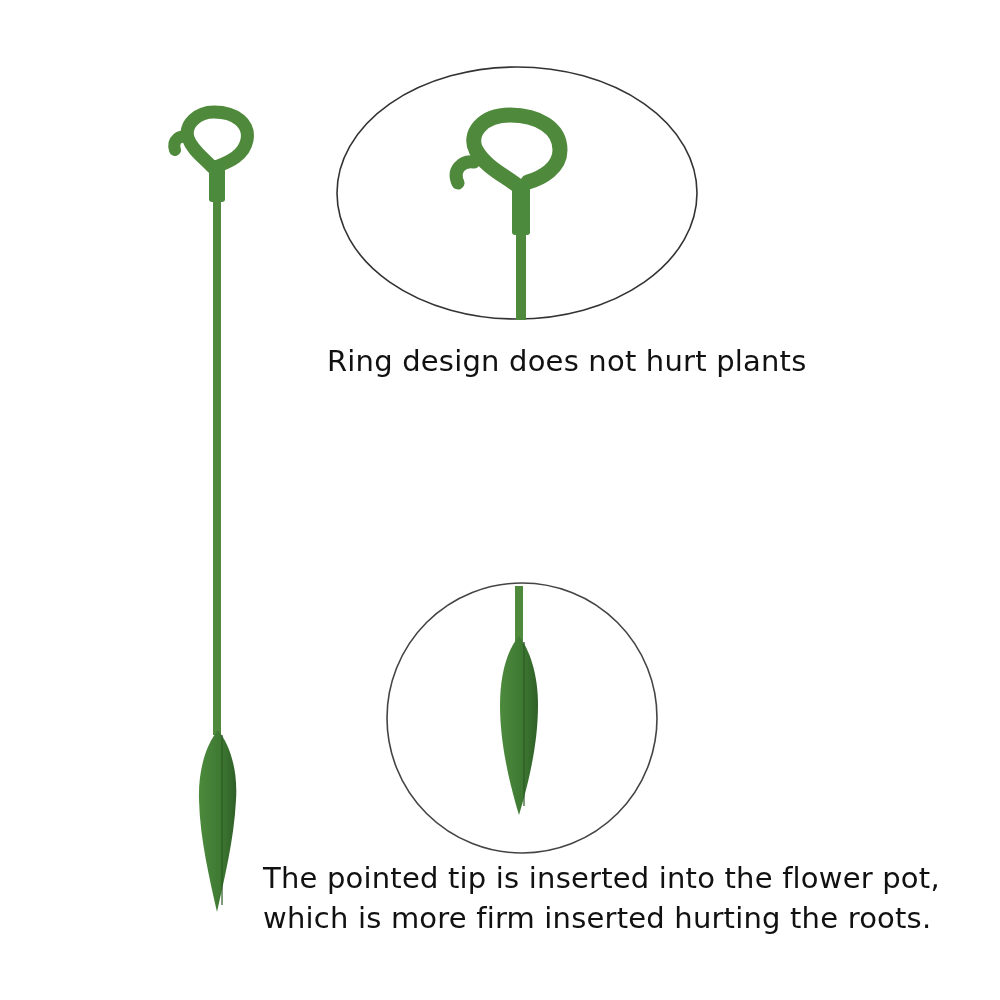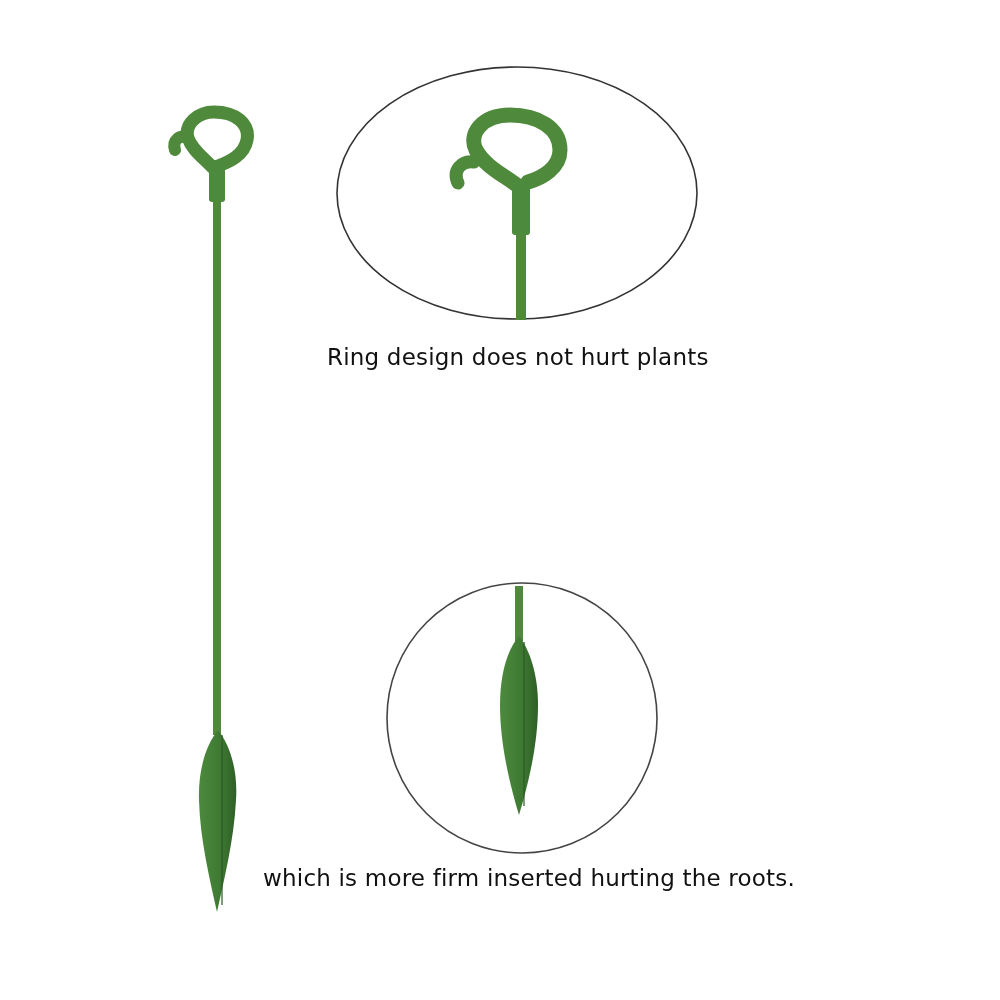--- a/index.html
+++ b/index.html
@@ -1,18 +1,18 @@
 <!DOCTYPE html>
 <html><head>
 <meta charset="utf-8">
 <style>
   html, body { margin:0; padding:0; background:#ffffff; }
   body { width:1000px; height:1000px; position:relative; overflow:hidden; font-family:"DejaVu Sans", sans-serif; }
   svg { position:absolute; left:0; top:0; }
-  .caption { position:absolute; color:#111; font-size:23px; letter-spacing:0.2px; white-space:nowrap; }
+  .caption { position:absolute; color:#111; font-size:29px; letter-spacing:0.2px; white-space:nowrap; }
   .cap1 { left:327px; top:344px; }
   .cap2 { left:263px; top:858px; line-height:40px; }
 </style>
 </head>
 <body>
 
 <svg width="1000" height="1000" viewBox="0 0 1000 1000">
   <defs>
     <linearGradient id="tipGrad" x1="0" x2="1" y1="0" y2="0">
       <stop offset="0" stop-color="#4c8a3d"></stop>
@@ -45,14 +45,15 @@
   <g>
     <circle cx="522" cy="718" r="135" fill="none" stroke="#444" stroke-width="1.6"></circle>
     <rect x="515" y="586" width="8" height="55" fill="#4f8a3c"></rect>
     <path d="M519,636 C530,650 538,675 538,705 C538,745 528,785 519,815 C510,785 500,745 500,705 C500,675 507,650 519,636 Z" fill="url(#tipGrad)"></path>
     <line x1="524" y1="642" x2="524" y2="806" stroke="#2c5a25" stroke-width="2" opacity="0.6"></line>
   </g>
 </svg>
 
 <div class="caption cap1">Ring design does not hurt plants</div>
 <div class="caption cap2">
+  <div>The pointed tip is inserted into the flower pot,</div>
   <div>which is more firm inserted hurting the roots.</div>
 </div>
 
 </body></html>

